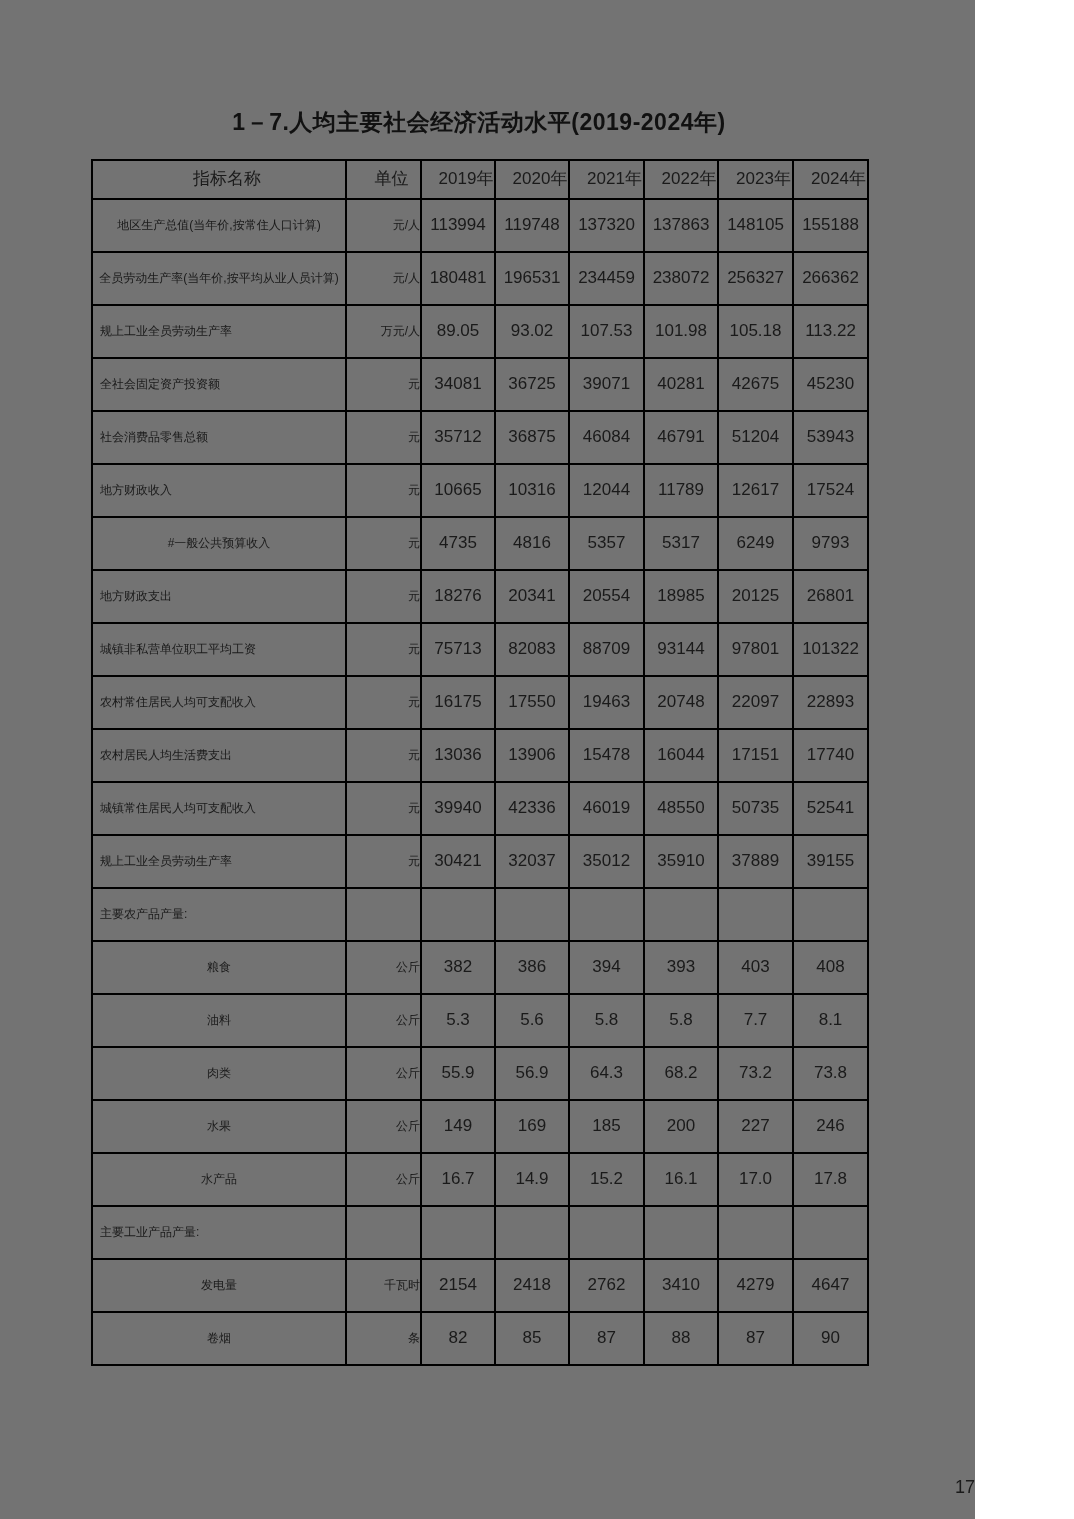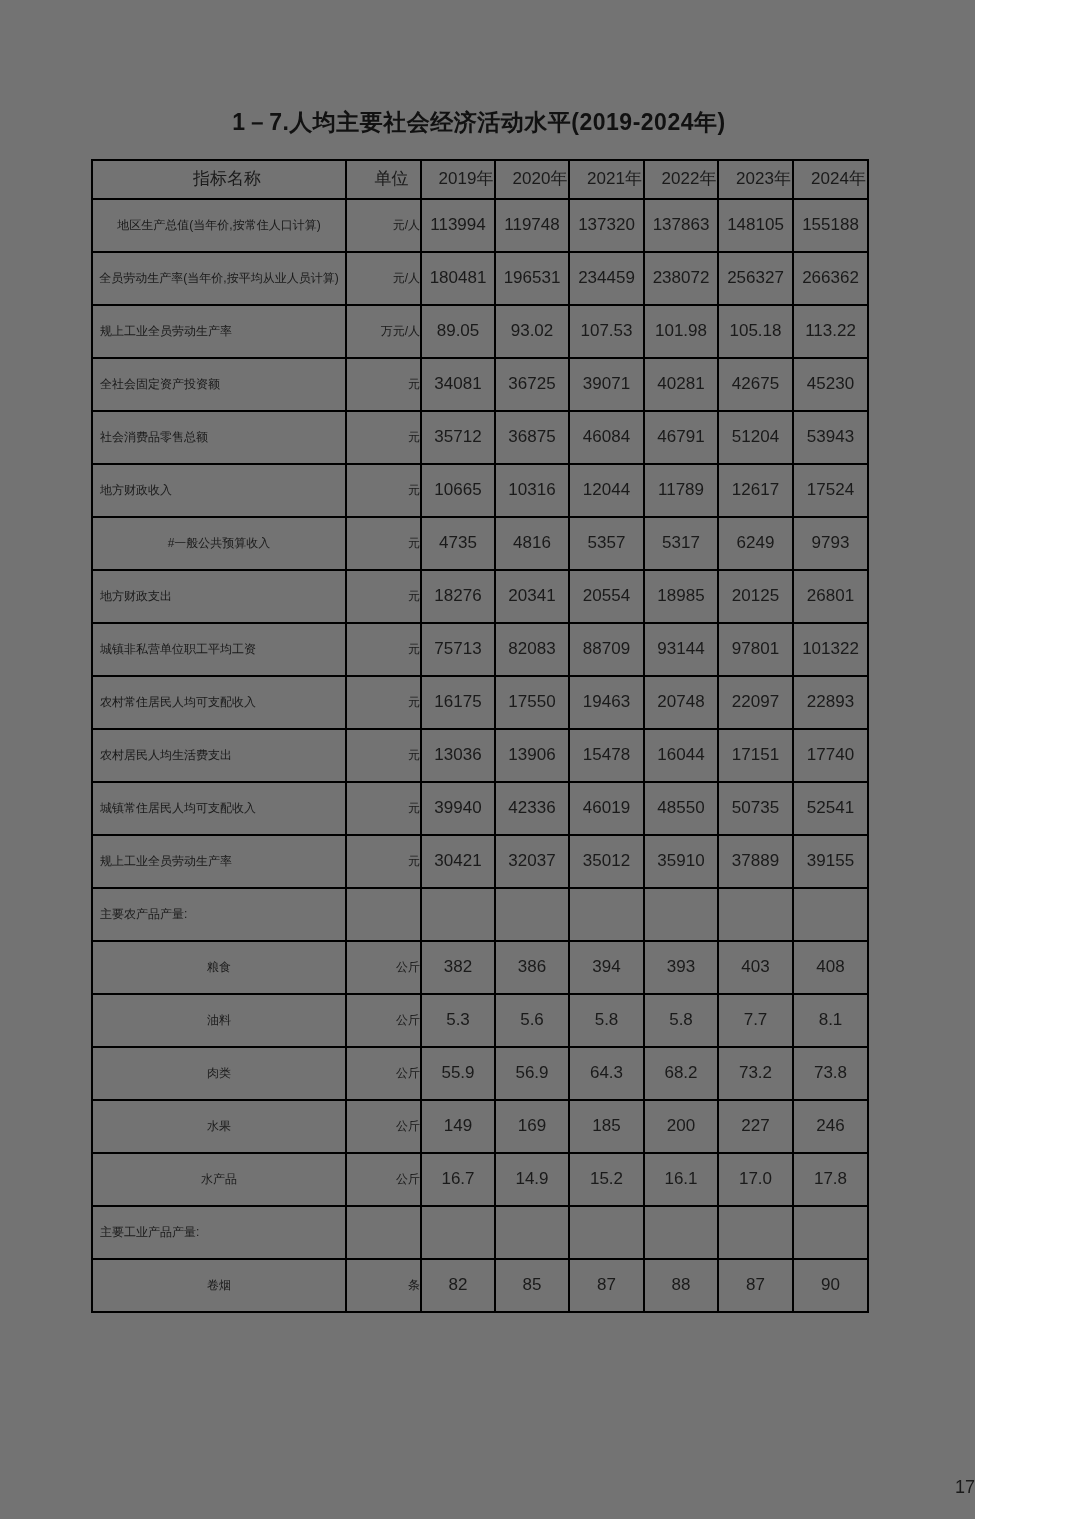--- a/index.html
+++ b/index.html
@@ -313,20 +313,30 @@
           <td class="name-cell align-left">主要工业产品产量:</td>
           <td class="unit-cell"></td>
           <td class="value-cell"></td>
           <td class="value-cell"></td>
           <td class="value-cell"></td>
           <td class="value-cell"></td>
           <td class="value-cell"></td>
           <td class="value-cell"></td>
         </tr>
         <tr>
+          <td class="name-cell align-center">发电量</td>
+          <td class="unit-cell">千瓦时</td>
+          <td class="value-cell">2154</td>
+          <td class="value-cell">2418</td>
+          <td class="value-cell">2762</td>
+          <td class="value-cell">3410</td>
+          <td class="value-cell">4279</td>
+          <td class="value-cell">4647</td>
+        </tr>
+        <tr>
           <td class="name-cell align-center">卷烟</td>
           <td class="unit-cell">条</td>
           <td class="value-cell">82</td>
           <td class="value-cell">85</td>
           <td class="value-cell">87</td>
           <td class="value-cell">88</td>
           <td class="value-cell">87</td>
           <td class="value-cell">90</td>
         </tr>
       </tbody>

